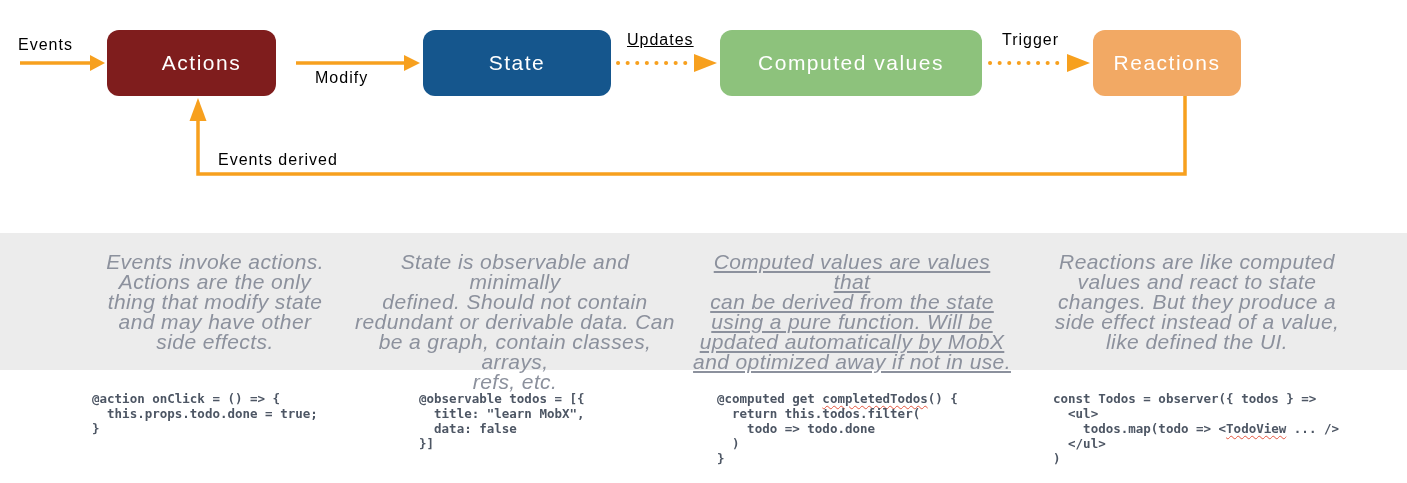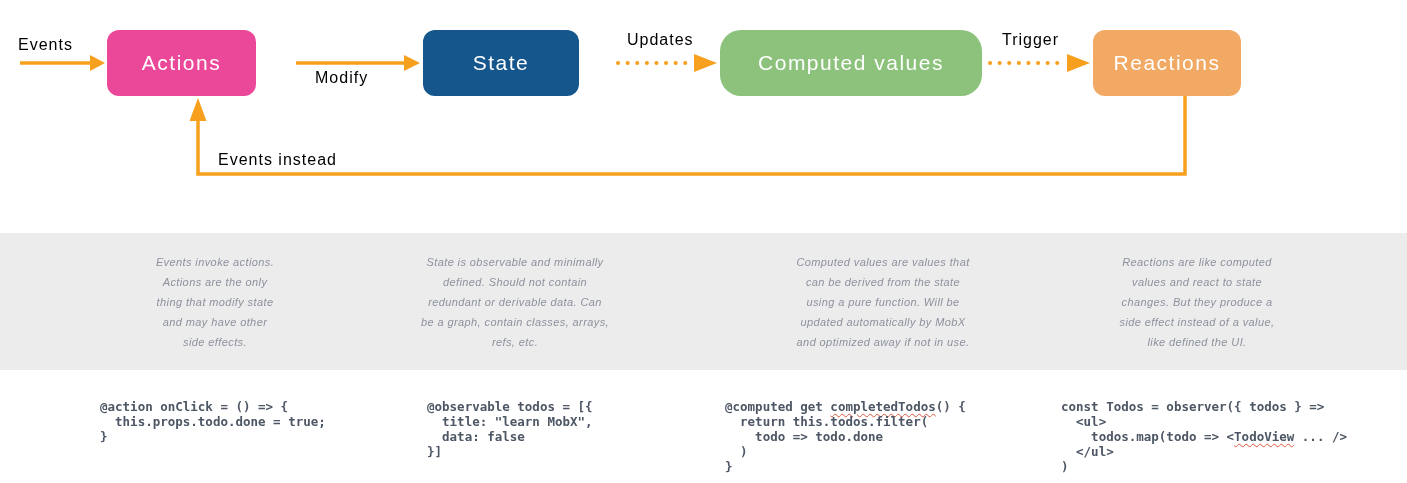--- a/index.html
+++ b/index.html
@@ -3,40 +3,40 @@
 <meta charset="utf-8">
 <style>
   html,body{margin:0;padding:0;background:#ffffff;}
   .page{position:relative;width:1407px;height:483px;background:#ffffff;overflow:hidden;
         font-family:"Liberation Sans",sans-serif;}
   
   .flow-svg{position:absolute;left:0;top:0;pointer-events:none;}
   .node{position:absolute;top:30px;height:66px;border-radius:12px;
         display:flex;align-items:center;justify-content:center;
         color:#ffffff;font-size:21px;font-weight:400;letter-spacing:1.5px;}
-  .node-actions {left:107px;width:149px;background:#ec4899;}
-  .node-state   {left:423px;width:156px;background:#15568D;}
-  .node-computed{left:720px;width:262px;background:#8DC27C;border-radius:21px;}
+  .node-actions {left:107px;width:149px;background:#7f1d1d;padding-left:20px;}
+  .node-state   {left:423px;width:188px;background:#15568D;}
+  .node-computed{left:720px;width:262px;background:#8DC27C;}
   .node-reactions{left:1093px;width:148px;background:#F2A964;}
   .edge-label{position:absolute;color:#000000;font-size:16px;letter-spacing:1px;white-space:nowrap;}
   .lbl-events {left:18px;top:36px;}
   .lbl-modify {left:315px;top:32px;margin-top:37px;}
-  .lbl-updates{left:627px;top:31px;}
+  .lbl-updates{left:627px;top:31px;text-decoration:underline;}
   .lbl-trigger{left:1002px;top:31px;}
   .lbl-invoke {left:218px;top:151px;}
   
   .band{position:absolute;left:0;top:233px;width:1407px;height:137px;background:#ECECEC;}
-  .desc{position:absolute;top:252px;color:#8C919D;font-style:italic;font-size:11px;
+  .desc{position:absolute;top:252px;color:#8C919D;font-style:italic;font-size:21px;
         letter-spacing:0.4px;line-height:20px;text-align:center;white-space:pre-line;}
   .desc-1{left:72px;width:286px;}
   .desc-2{left:352px;width:326px;}
-  .desc-3{left:724px;width:318px;}
+  .desc-3{left:693px;width:318px;text-decoration:underline;}
   .desc-4{left:1036px;width:322px;}
   
-  .code{position:absolute;top:387px;margin:12px;color:#4D5664;
+  .code{position:absolute;top:387px;margin:4px;color:#4D5664;
         font-family:"DejaVu Sans Mono",monospace;font-size:12.5px;font-weight:bold;
         line-height:15px;white-space:pre;}
   .code-1{left:88px;}
   .code-2{left:415px;}
   .code-3{left:713px;}
   .code-4{left:1049px;}
   .squiggle{text-decoration:underline;text-decoration-style:wavy;
             text-decoration-color:#E4553E;text-decoration-thickness:1px;text-underline-offset:2px;}
 </style>
 </head>
@@ -56,21 +56,21 @@
       <polygon points="1067,54 1067,72 1090,63" stroke="none"></polygon>
       <polyline points="1185,96 1185,174 198,174 198,118" fill="none" stroke-width="3.5"></polyline>
       <polygon points="189.5,121 206.5,121 198,98" stroke="none"></polygon>
     </g>
   </svg>
 
   <div class="edge-label lbl-events">Events</div>
   <div class="edge-label lbl-modify">Modify</div>
   <div class="edge-label lbl-updates">Updates</div>
   <div class="edge-label lbl-trigger">Trigger</div>
-  <div class="edge-label lbl-invoke">Events instead</div>
+  <div class="edge-label lbl-invoke">Events derived</div>
 
   <div class="node node-actions">
     <span>Actions</span>
   </div>
   <div class="node node-state">
     <span>State</span>
   </div>
   <div class="node node-computed">
     <span>Computed values</span>
   </div>

